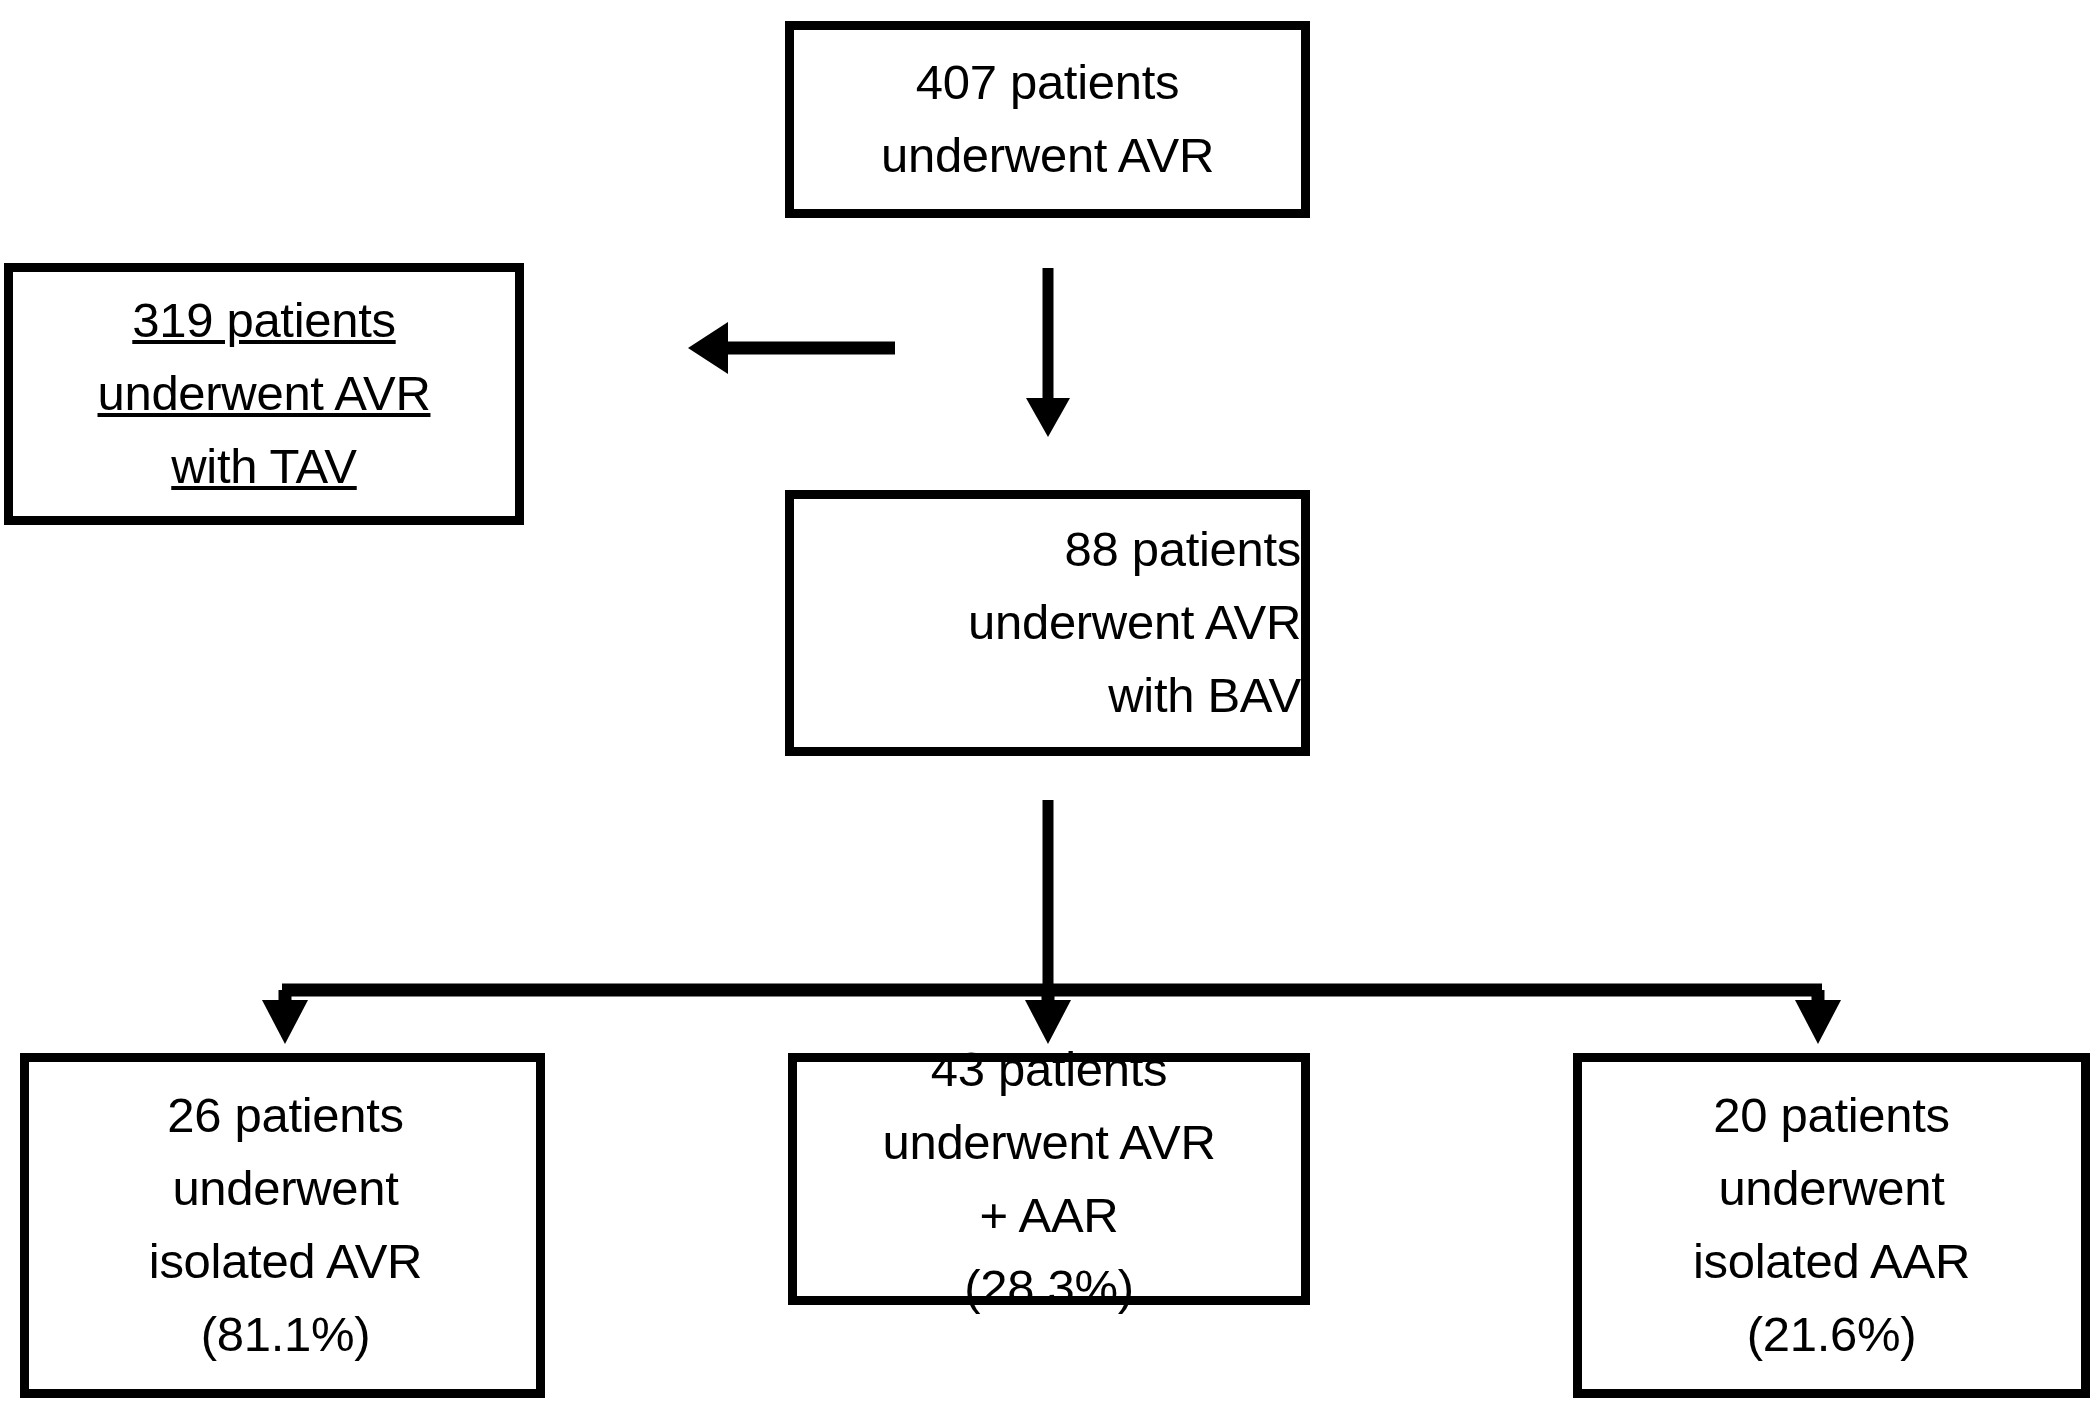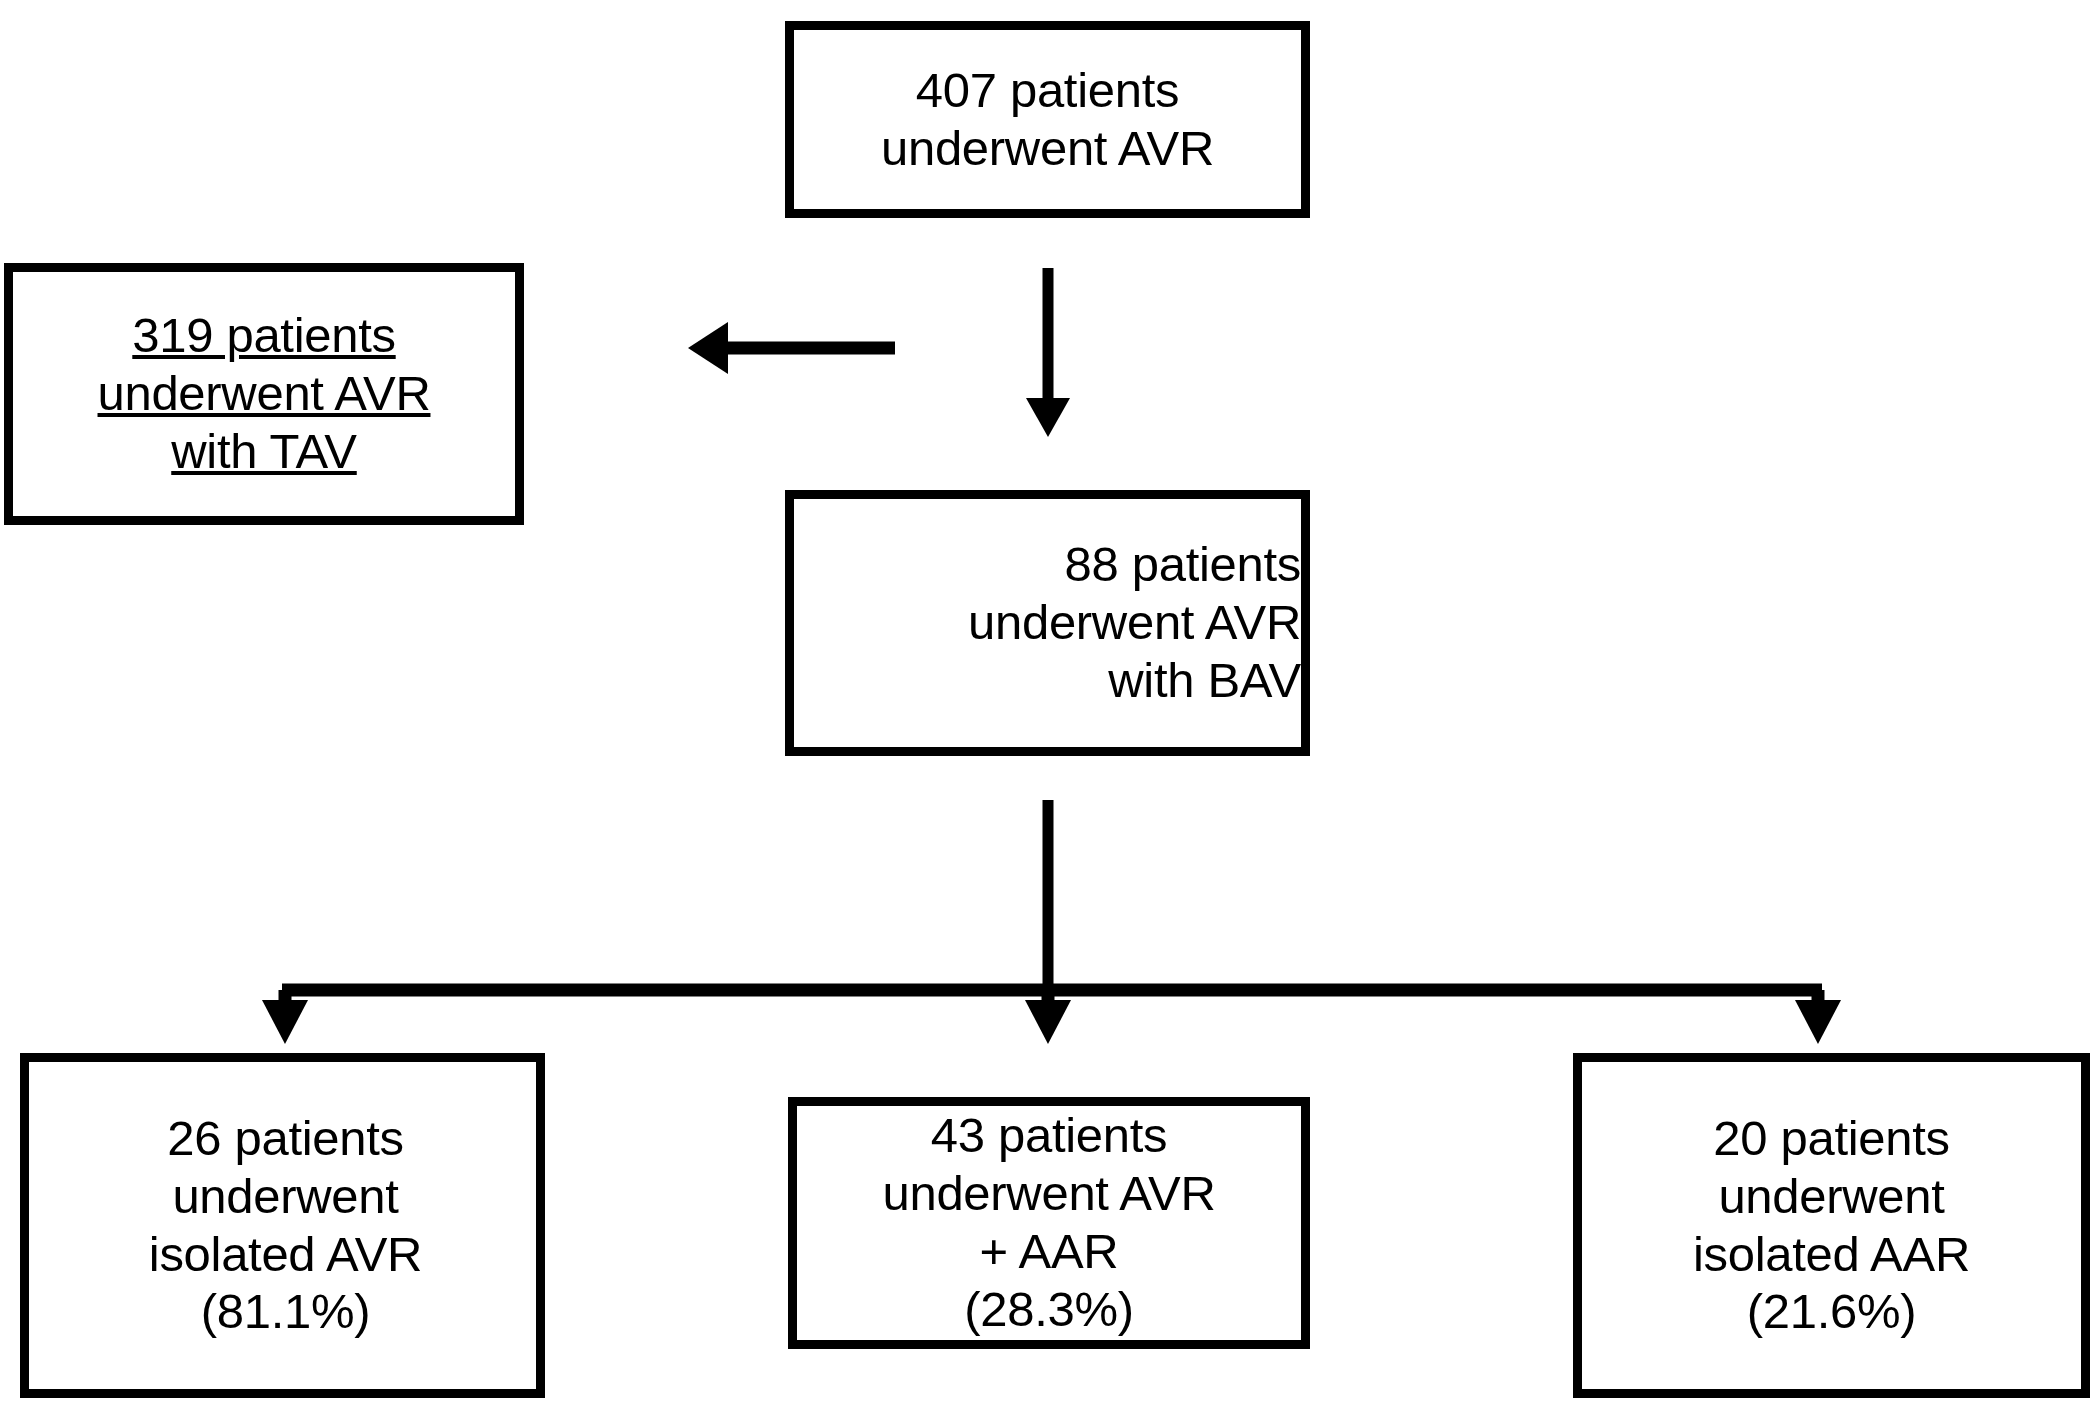--- a/index.html
+++ b/index.html
@@ -17,37 +17,38 @@
   }
   .node-box {
     position: absolute;
     box-sizing: border-box;
     background: #ffffff;
     border: 9px solid #000000;
     display: flex;
     flex-direction: column;
     align-items: center;
     justify-content: center;
+    gap: 15px;
   }
   .node-line {
     display: block;
     color: #000000;
     font-size: 49px;
     line-height: 1.18;
     font-weight: 400;
     letter-spacing: -0.3px;
     text-align: center;
     white-space: nowrap;
   }
   
   #box-top       { left: 785px;  top: 21px;   width: 525px; height: 197px; }
   #box-tav       { left: 4px;   top: 263px;  width: 520px; height: 262px; text-decoration: underline; }
   #box-bav       { left: 785px;  top: 490px;  width: 525px; height: 266px; align-items: flex-end; }
   #box-iso-avr   { left: 20px;   top: 1053px; width: 525px; height: 345px; padding-left: 6px; }
-  #box-avr-aar   { left: 788px;  top: 1053px; width: 522px; height: 252px; margin-top: 44px; }
+  #box-avr-aar   { left: 788px;  top: 1053px; width: 522px; height: 252px; }
   #box-iso-aar   { left: 1573px; top: 1053px; width: 517px; height: 345px; }
 
   
   #connectors {
     position: absolute;
     left: 0;
     top: 0;
     width: 2098px;
     height: 1415px;
     pointer-events: none;

